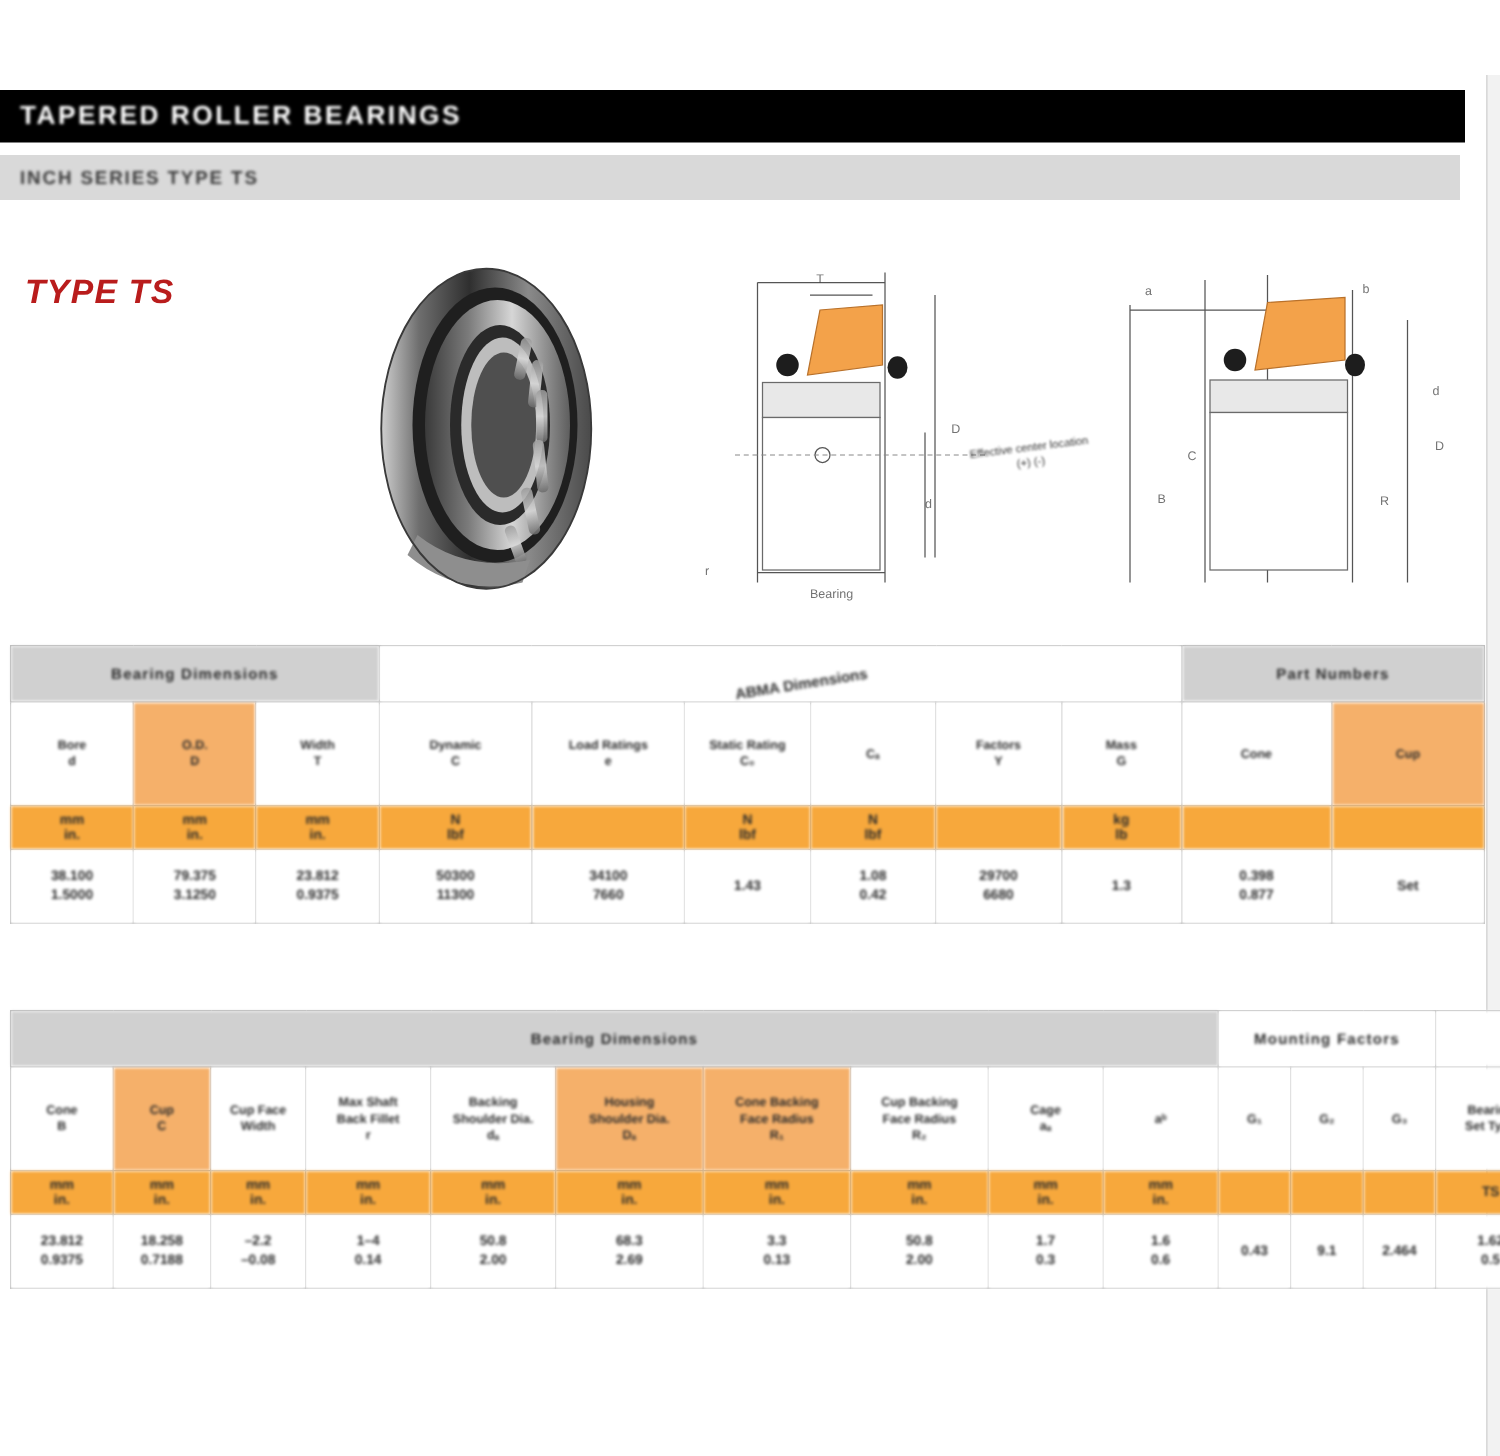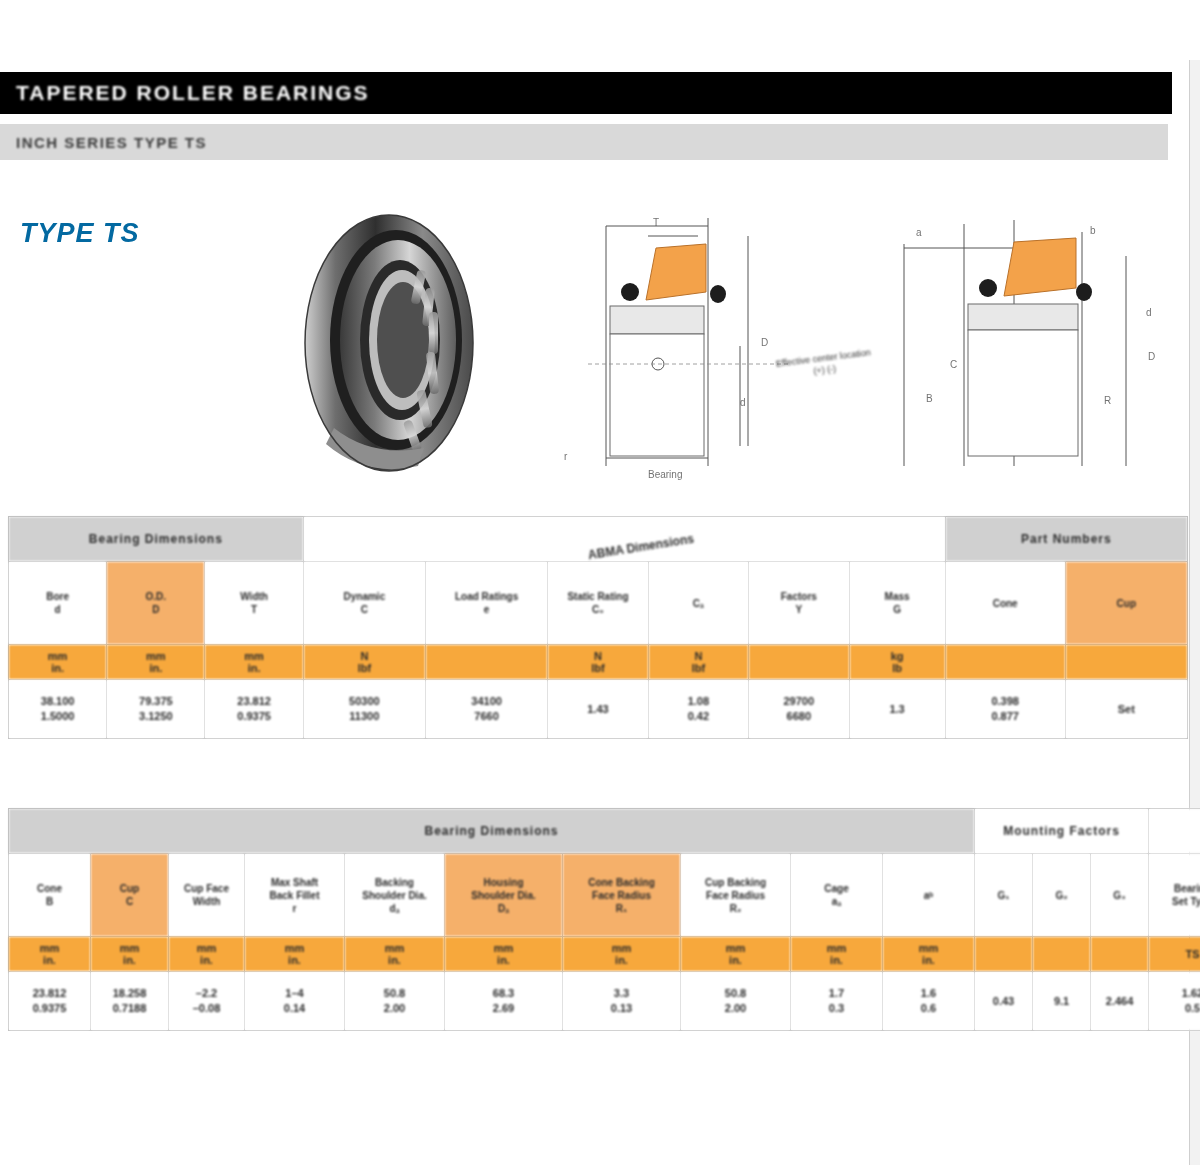--- a/index.html
+++ b/index.html
@@ -72,21 +72,21 @@
   }
   
   .type-label {
     position: absolute;
     left: 20px;
     top: 218px;
     font-size: 27px;
     font-weight: bold;
     font-style: italic;
     letter-spacing: 1px;
-    color: #0369a1;
+    color: #b91c1c;
     filter: blur(0.5px);
   }
   
   .bearing-photo {
     position: absolute;
     left: 296px;
     top: 208px;
     width: 186px;
     height: 270px;
   }

